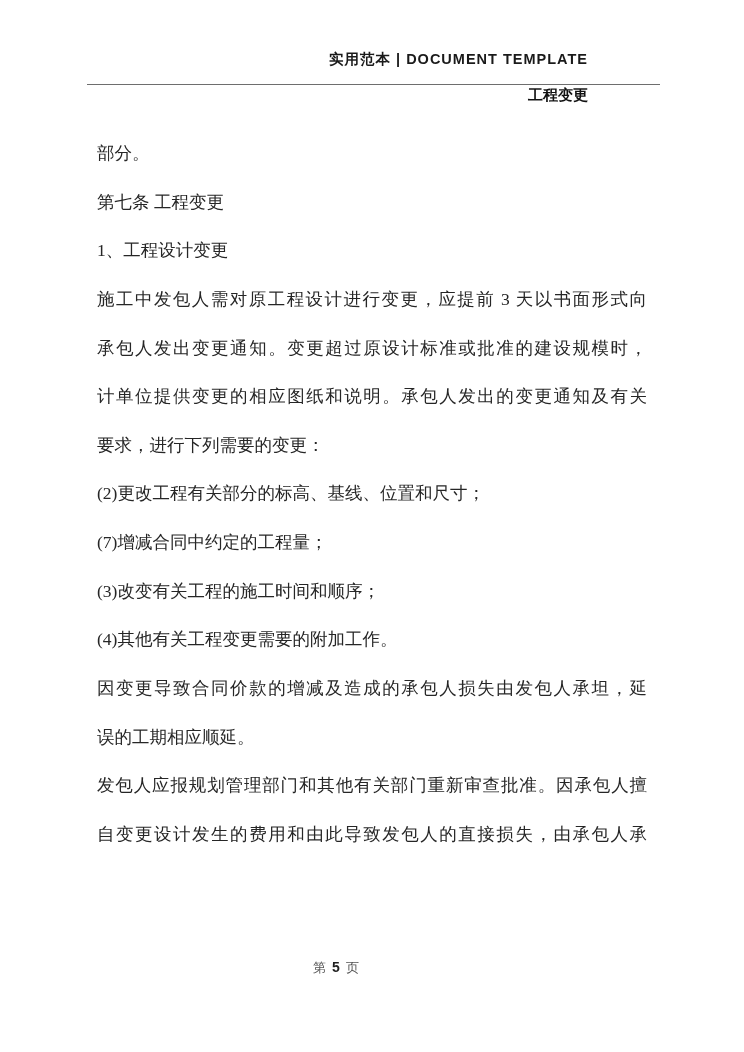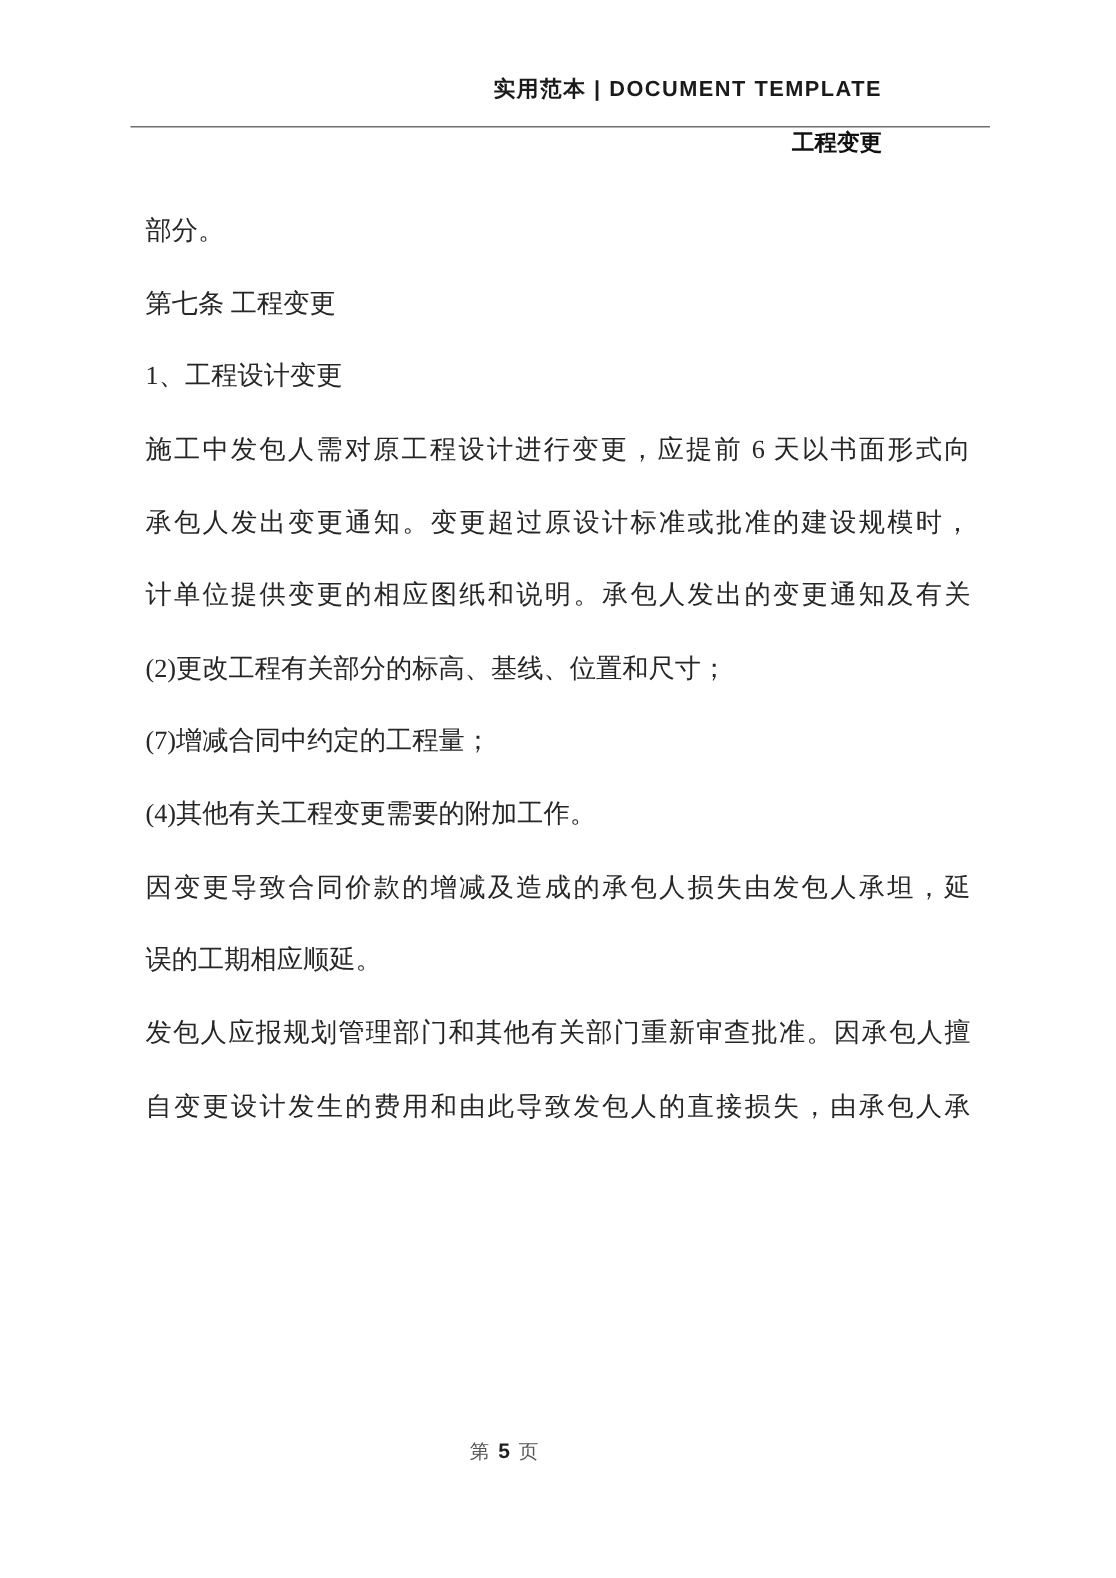--- a/index.html
+++ b/index.html
@@ -89,25 +89,27 @@
   <div class="header-brand">实用范本 | DOCUMENT TEMPLATE</div>
 
   <div class="header-rule"></div>
 
   <div class="header-doctype">工程变更</div>
 
   <div class="doc-body">
     <div class="line">部分。</div>
     <div class="line">第七条 工程变更</div>
     <div class="line">1、工程设计变更</div>
-    <div class="line fill">施工中发包人需对原工程设计进行变更，应提前 6 天以书面形式向</div>
+    <div class="line fill">施工中发包人需对原工程设计进行变更，应提前 3 天以书面形式向</div>
     <div class="line fill">承包人发出变更通知。变更超过原设计标准或批准的建设规模时，</div>
     <div class="line fill">计单位提供变更的相应图纸和说明。承包人发出的变更通知及有关</div>
+    <div class="line">要求，进行下列需要的变更：</div>
     <div class="line">(2)更改工程有关部分的标高、基线、位置和尺寸；</div>
     <div class="line">(7)增减合同中约定的工程量；</div>
+    <div class="line">(3)改变有关工程的施工时间和顺序；</div>
     <div class="line">(4)其他有关工程变更需要的附加工作。</div>
     <div class="line fill">因变更导致合同价款的增减及造成的承包人损失由发包人承坦，延</div>
     <div class="line">误的工期相应顺延。</div>
     <div class="line fill">发包人应报规划管理部门和其他有关部门重新审查批准。因承包人擅</div>
     <div class="line fill">自变更设计发生的费用和由此导致发包人的直接损失，由承包人承</div>
   </div>
 
   <div class="footer">
     <span>第</span><span class="page-num">5</span><span>页</span>
   </div>

